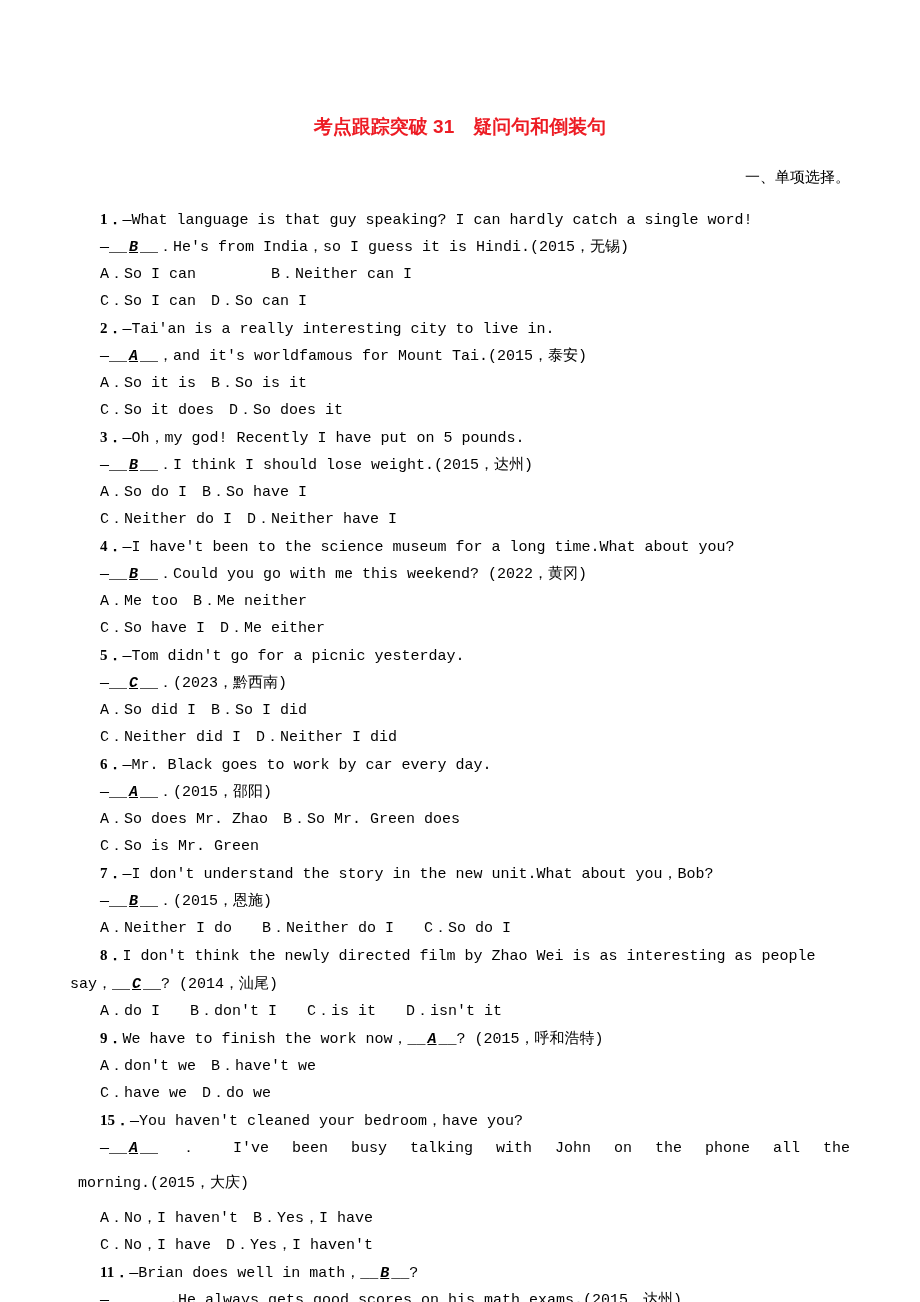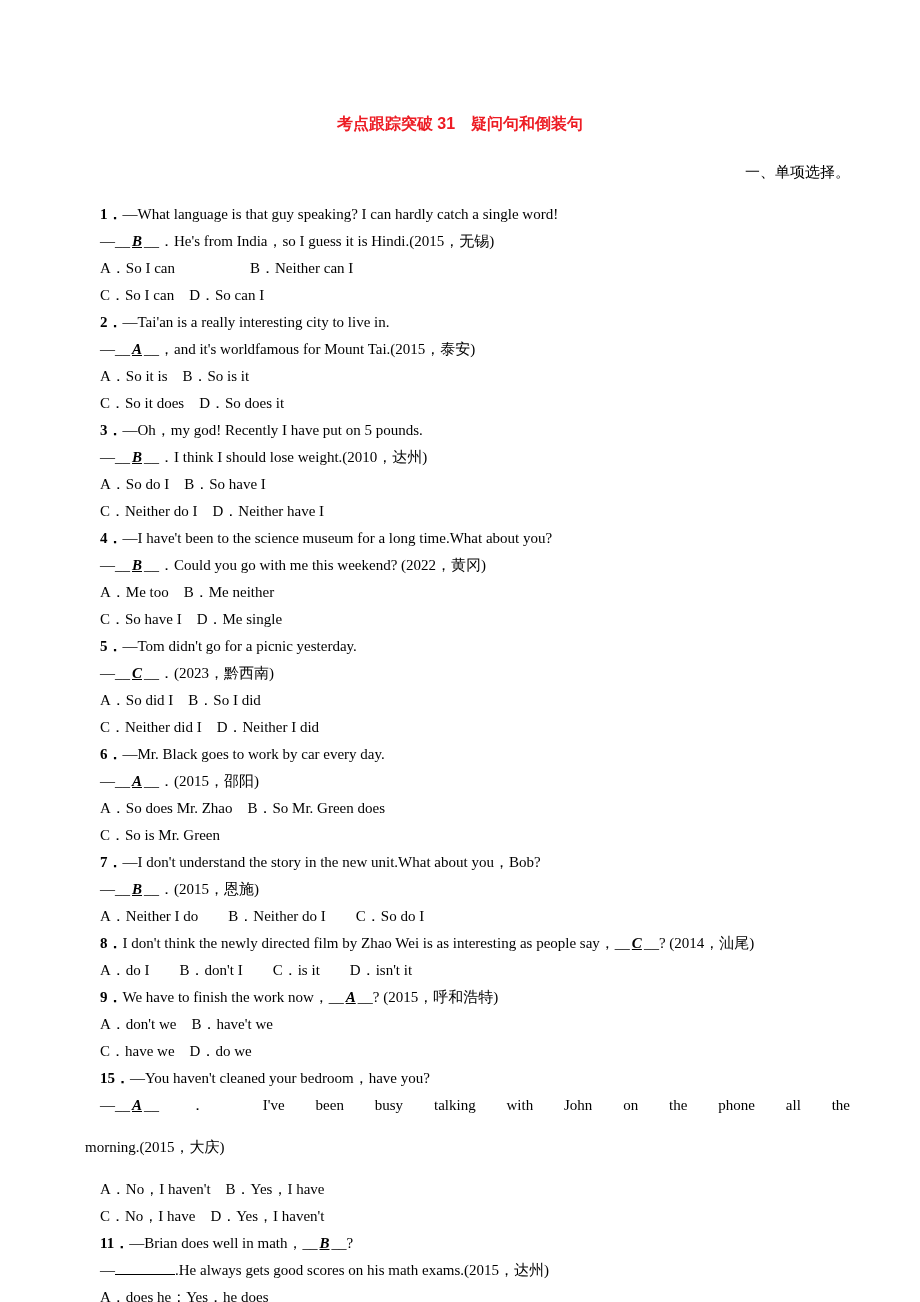--- a/index.html
+++ b/index.html
@@ -11,21 +11,21 @@
   width: 920px;
   margin: 0;
   padding: 110px 70px 40px 70px;
   box-sizing: border-box;
 }
 .title {
   text-align: center;
   color: #ed1c24;
   font-family: "SimHei", "黑体", sans-serif;
   font-weight: bold;
-  font-size: 16px;
+  font-size: 19px;
   margin-bottom: 20px;
 }
 .section-head {
   text-indent: 2em;
   text-align: right;
 }
 .question {
   margin: 0;
   text-indent: 2em;
 }
@@ -43,21 +43,21 @@
   padding: 0 2px;
 }
 .blank {
   display: inline-block;
   border-bottom: 1px solid #000;
   width: 60px;
   height: 1em;
   vertical-align: baseline;
 }
 .mono {
-  font-family: Liberation Serif, serif;
+  font-family: Liberation Mono, monospace;
 }
 .wide-line {
   text-align: justify;
   text-align-last: justify;
 }
 </style>
 </head>
 <body>
 
 <div class="title">考点跟踪突破 31　疑问句和倒装句</div>
@@ -68,28 +68,28 @@
 <p class="question mono"><span>—__</span><span class="ans">B</span><span>__．He's from India，so I guess it is Hindi.(2015，无锡)</span></p>
 <p class="options mono">A．So I can　　　　　B．Neither can I</p>
 <p class="options mono">C．So I can　D．So can I</p>
 
 <p class="question"><span class="qnum">2．</span><span class="mono">—Tai'an is a really interesting city to live in.</span></p>
 <p class="question mono"><span>—__</span><span class="ans">A</span><span>__，and it's world­famous for Mount Tai.(2015，泰安)</span></p>
 <p class="options mono">A．So it is　B．So is it</p>
 <p class="options mono">C．So it does　D．So does it</p>
 
 <p class="question"><span class="qnum">3．</span><span class="mono">—Oh，my god! Recently I have put on 5 pounds.</span></p>
-<p class="question mono"><span>—__</span><span class="ans">B</span><span>__．I think I should lose weight.(2010，达州)</span></p>
+<p class="question mono"><span>—__</span><span class="ans">B</span><span>__．I think I should lose weight.(2015，达州)</span></p>
 <p class="options mono">A．So do I　B．So have I</p>
 <p class="options mono">C．Neither do I　D．Neither have I</p>
 
 <p class="question"><span class="qnum">4．</span><span class="mono">—I have't been to the science museum for a long time.What about you?</span></p>
 <p class="question mono"><span>—__</span><span class="ans">B</span><span>__．Could you go with me this weekend? (2022，黄冈)</span></p>
 <p class="options mono">A．Me too　B．Me neither</p>
-<p class="options mono">C．So have I　D．Me single</p>
+<p class="options mono">C．So have I　D．Me either</p>
 
 <p class="question"><span class="qnum">5．</span><span class="mono">—Tom didn't go for a picnic yesterday.</span></p>
 <p class="question mono"><span>—__</span><span class="ans">C</span><span>__．(2023，黔西南)</span></p>
 <p class="options mono">A．So did I　B．So I did</p>
 <p class="options mono">C．Neither did I　D．Neither I did</p>
 
 <p class="question"><span class="qnum">6．</span><span class="mono">—Mr. Black goes to work by car every day.</span></p>
 <p class="question mono"><span>—__</span><span class="ans">A</span><span>__．(2015，邵阳)</span></p>
 <p class="options mono">A．So does Mr. Zhao　B．So Mr. Green does</p>
 <p class="options mono">C．So is Mr. Green</p>
@@ -100,19 +100,19 @@
 
 <p class="question"><span class="qnum">8．</span><span class="mono">I don't think the newly directed film by Zhao Wei is as interesting as people say，__</span><span class="ans mono">C</span><span class="mono">__? (2014，汕尾)</span></p>
 <p class="options mono">A．do I　　B．don't I　　C．is it　　D．isn't it</p>
 
 <p class="question"><span class="qnum">9．</span><span class="mono">We have to finish the work now，__</span><span class="ans mono">A</span><span class="mono">__? (2015，呼和浩特)</span></p>
 <p class="options mono">A．don't we　B．have't we</p>
 <p class="options mono">C．have we　D．do we</p>
 
 <p class="question"><span class="qnum">15．</span><span class="mono">—You haven't cleaned your bedroom，have you?</span></p>
 <p class="question mono wide-line"><span>—__</span><span class="ans">A</span><span>__ ． I've  been  busy  talking  with  John  on  the  phone  all  the</span></p>
-<p class="mono" style="margin:15px;">morning.(2015，大庆)</p>
+<p class="mono" style="margin:8px;">morning.(2015，大庆)</p>
 <p class="options mono">A．No，I haven't　B．Yes，I have</p>
 <p class="options mono">C．No，I have　D．Yes，I haven't</p>
 
 <p class="question"><span class="qnum">11．</span><span class="mono">—Brian does well in math，__</span><span class="ans mono">B</span><span class="mono">__?</span></p>
 <p class="question mono"><span>—</span><span class="blank"></span><span>.He always gets good scores on his math exams.(2015，达州)</span></p>
 <p class="options mono">A．does he；Yes，he does</p>
 
 </body></html>

